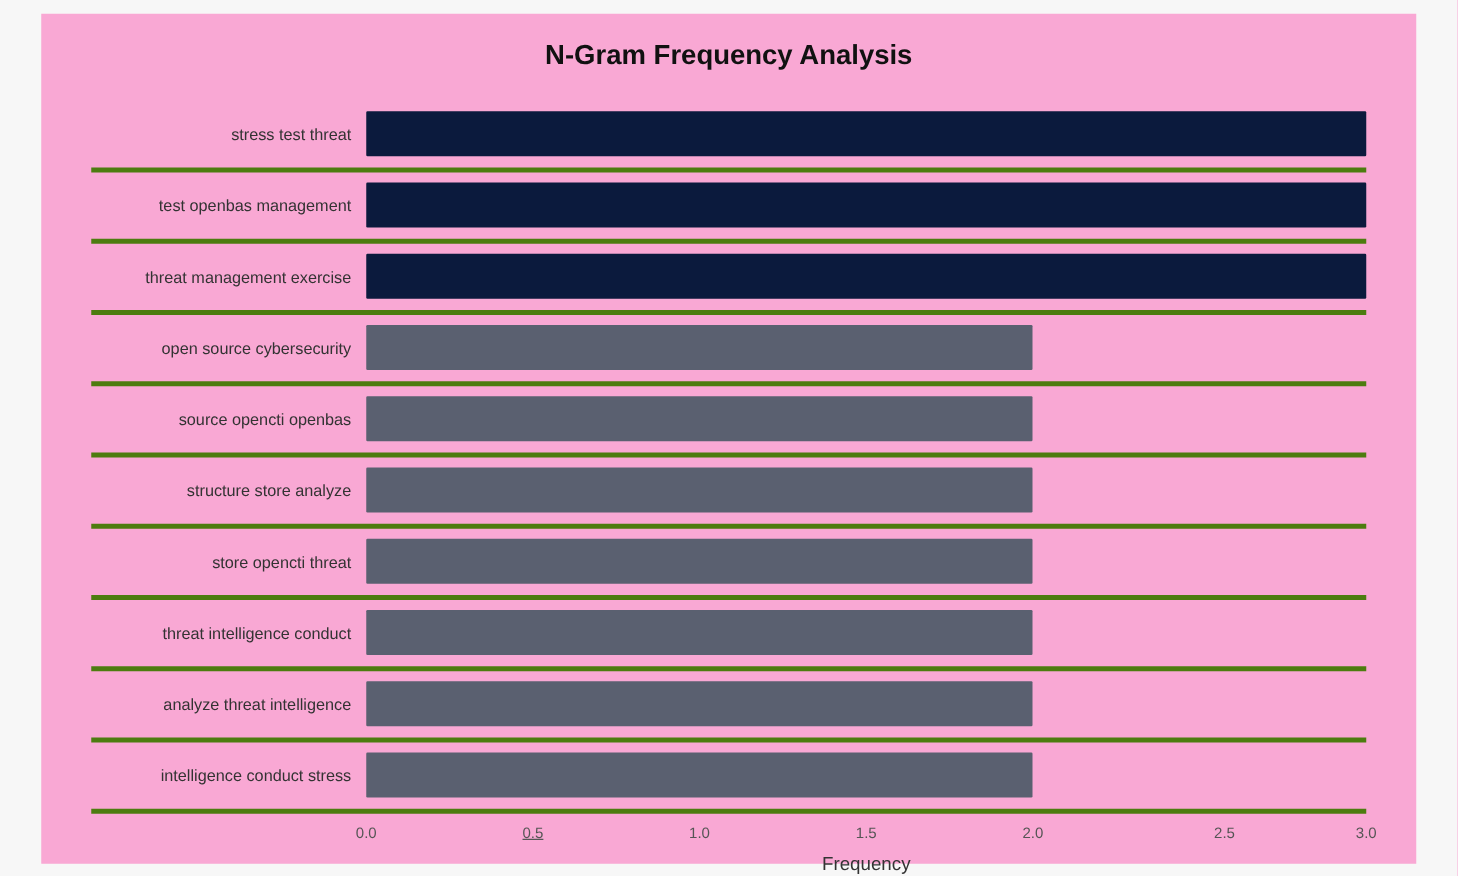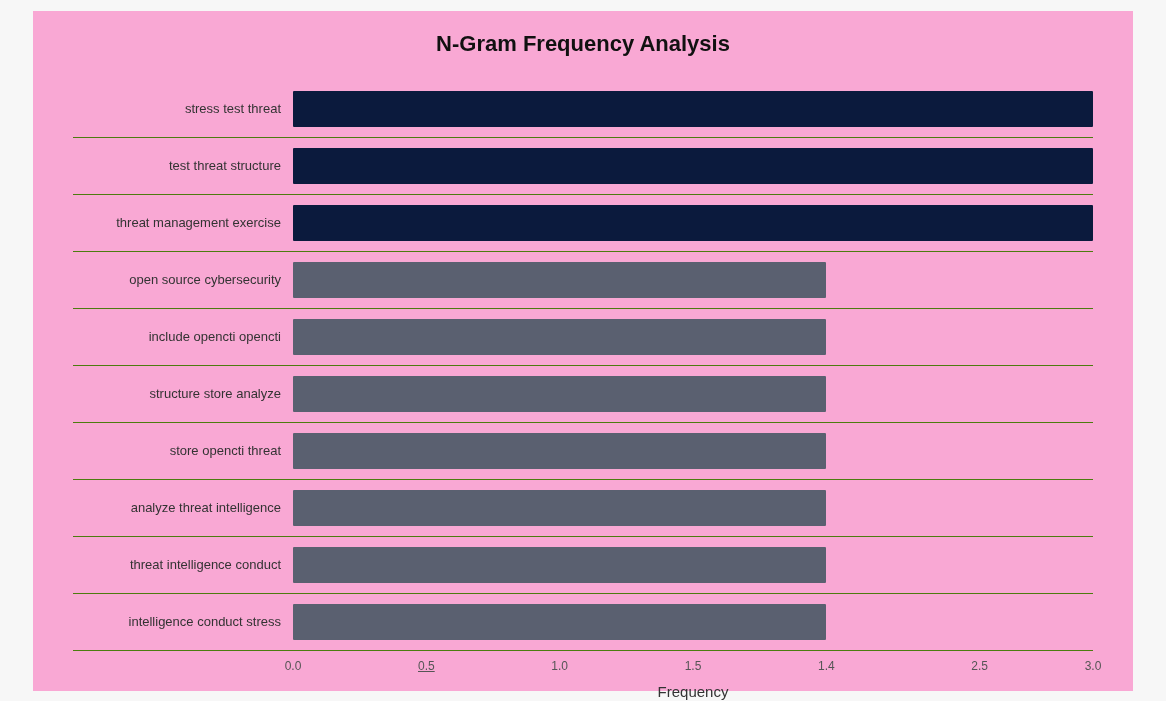--- a/index.html
+++ b/index.html
@@ -38,21 +38,21 @@
       display: flex;
       flex-direction: column;
       gap: 0px;
       position: relative;
     }
 
     .bar-row {
       display: flex;
       align-items: center;
       height: 57px;
-      border-bottom: 1px solid #4d7c0f;
+      border-bottom: 4px solid #4d7c0f;
     }
 
     .bar-label {
       width: 220px;
       text-align: right;
       font-size: 13px;
       color: #333;
       padding-right: 12px;
       flex-shrink: 0;
     }
@@ -112,81 +112,81 @@
   <div class="chart-title">N-Gram Frequency Analysis</div>
 
   <div class="chart-area" id="chart-area">
   <div class="bar-row">
         <div class="bar-label">stress test threat</div>
         <div class="bar-track">
           <div class="bar-fill dark-blue" style="width: 100%;"></div>
         </div>
       </div>
       <div class="bar-row">
-        <div class="bar-label">test threat structure</div>
+        <div class="bar-label">test openbas management</div>
         <div class="bar-track">
           <div class="bar-fill dark-blue" style="width: 100%;"></div>
         </div>
       </div>
       <div class="bar-row">
         <div class="bar-label">threat management exercise</div>
         <div class="bar-track">
           <div class="bar-fill dark-blue" style="width: 100%;"></div>
         </div>
       </div>
       <div class="bar-row">
         <div class="bar-label">open source cybersecurity</div>
         <div class="bar-track">
           <div class="bar-fill gray" style="width: 66.6667%;"></div>
         </div>
       </div>
       <div class="bar-row">
-        <div class="bar-label">include opencti opencti</div>
+        <div class="bar-label">source opencti openbas</div>
         <div class="bar-track">
           <div class="bar-fill gray" style="width: 66.6667%;"></div>
         </div>
       </div>
       <div class="bar-row">
         <div class="bar-label">structure store analyze</div>
         <div class="bar-track">
           <div class="bar-fill gray" style="width: 66.6667%;"></div>
         </div>
       </div>
       <div class="bar-row">
         <div class="bar-label">store opencti threat</div>
         <div class="bar-track">
           <div class="bar-fill gray" style="width: 66.6667%;"></div>
         </div>
       </div>
       <div class="bar-row">
-        <div class="bar-label">analyze threat intelligence</div>
+        <div class="bar-label">threat intelligence conduct</div>
         <div class="bar-track">
           <div class="bar-fill gray" style="width: 66.6667%;"></div>
         </div>
       </div>
       <div class="bar-row">
-        <div class="bar-label">threat intelligence conduct</div>
+        <div class="bar-label">analyze threat intelligence</div>
         <div class="bar-track">
           <div class="bar-fill gray" style="width: 66.6667%;"></div>
         </div>
       </div>
       <div class="bar-row">
         <div class="bar-label">intelligence conduct stress</div>
         <div class="bar-track">
           <div class="bar-fill gray" style="width: 66.6667%;"></div>
         </div>
       </div>
     </div>
 
   <div class="x-axis" id="x-axis">
     <div class="x-axis-inner" id="x-axis-inner">
         <span class="x-tick" style="left: 0%;">0.0</span>
         <span class="x-tick" style="left: 16.67%; text-decoration: underline;">0.5</span>
         <span class="x-tick" style="left: 33.33%;">1.0</span>
         <span class="x-tick" style="left: 50%;">1.5</span>
-        <span class="x-tick" style="left: 66.67%;">1.4</span>
+        <span class="x-tick" style="left: 66.67%;">2.0</span>
         <span class="x-tick" style="left: 83.33%; margin-left: 20px;">2.5</span>
         <span class="x-tick" style="left: 100%;">3.0</span>
       </div>
   </div>
 
   <div class="x-axis-label">Frequency</div>
 </div>
 
 </body></html>

